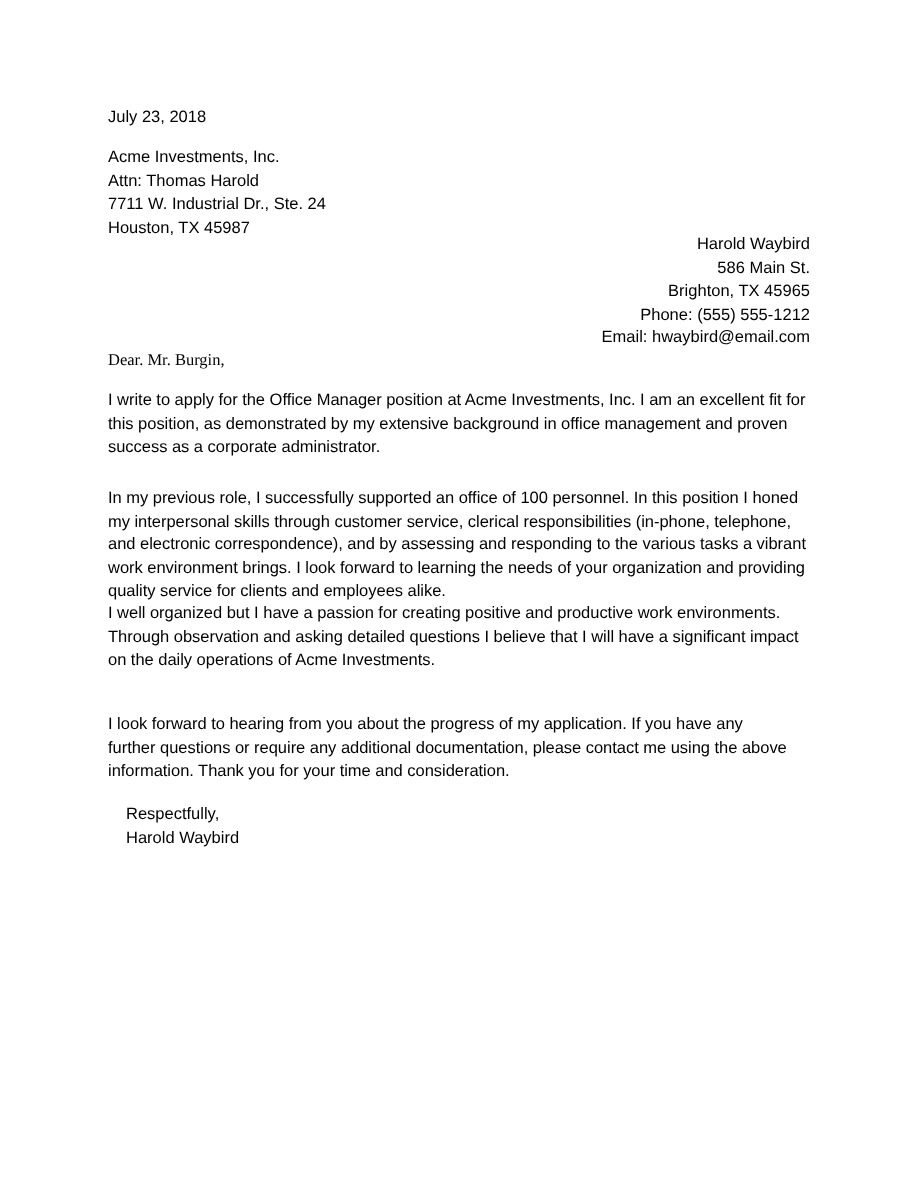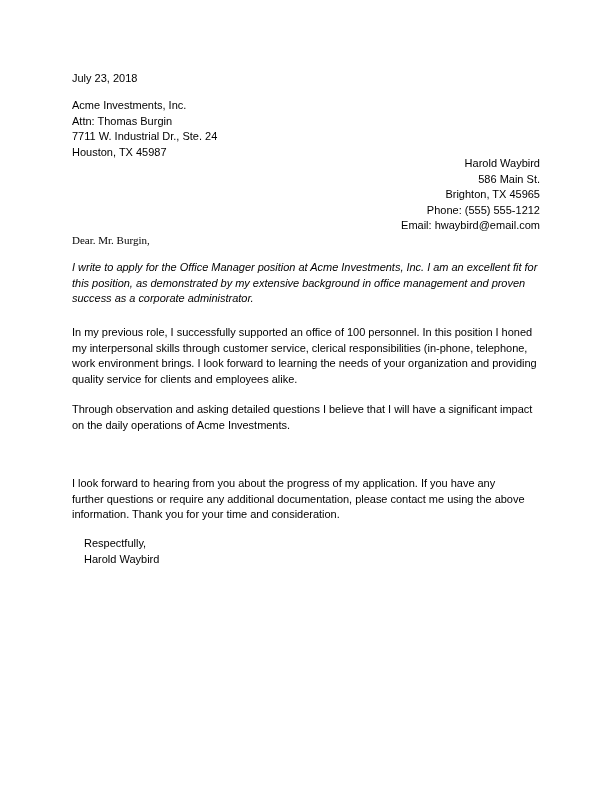--- a/index.html
+++ b/index.html
@@ -45,51 +45,53 @@
 <body>
 
 <div class="page">
 
   <div class="block" style="top:71px;">
     <span class="line">July 23, 2018</span>
   </div>
 
   <div class="block" style="top:98px;">
     <span class="line">Acme Investments, Inc.</span>
-    <span class="line">Attn: Thomas Burgin</span>
+    <span class="line">Attn: Thomas Harold</span>
     <span class="line">7711 W. Industrial Dr., Ste. 24</span>
     <span class="line">Houston, TX 45987</span>
   </div>
 
   <div class="block right" style="top:156px;">
     <span class="line">Harold Waybird</span>
     <span class="line">586 Main St.</span>
     <span class="line">Brighton, TX 45965</span>
     <span class="line">Phone: (555) 555-1212</span>
     <span class="line">Email: hwaybird@email.com</span>
   </div>
 
   <div class="block" style="top:233px;font-family:Liberation Serif, serif;">
     <span class="line">Dear. Mr. Burgin,</span>
   </div>
 
-  <div class="block para" style="top:260px;font-style:italic;">
+  <div class="block para" style="top:260px;">
     <span class="line">I write to apply for the Office Manager position at Acme Investments, Inc. I am an excellent fit for</span>
     <span class="line">this position, as demonstrated by my extensive background in office management and proven</span>
     <span class="line">success as a corporate administrator.</span>
   </div>
 
   <div class="block para" style="top:325px;">
     <span class="line">In my previous role, I successfully supported an office of 100 personnel. In this position I honed</span>
     <span class="line">my interpersonal skills through customer service, clerical responsibilities (in-phone, telephone,</span>
+    <span class="line">and electronic correspondence), and by assessing and responding to the various tasks a vibrant</span>
     <span class="line">work environment brings. I look forward to learning the needs of your organization and providing</span>
     <span class="line">quality service for clients and employees alike.</span>
   </div>
 
   <div class="block para" style="top:402px;">
+    <span class="line">I well organized but I have a passion for creating positive and productive work environments.</span>
     <span class="line">Through observation and asking detailed questions I believe that I will have a significant impact</span>
     <span class="line">on the daily operations of Acme Investments.</span>
   </div>
 
   <div class="block para" style="top:476px;">
     <span class="line">I look forward to hearing from you about the progress of my application. If you have any</span>
     <span class="line">further questions or require any additional documentation, please contact me using the above</span>
     <span class="line">information. Thank you for your time and consideration.</span>
   </div>
 

